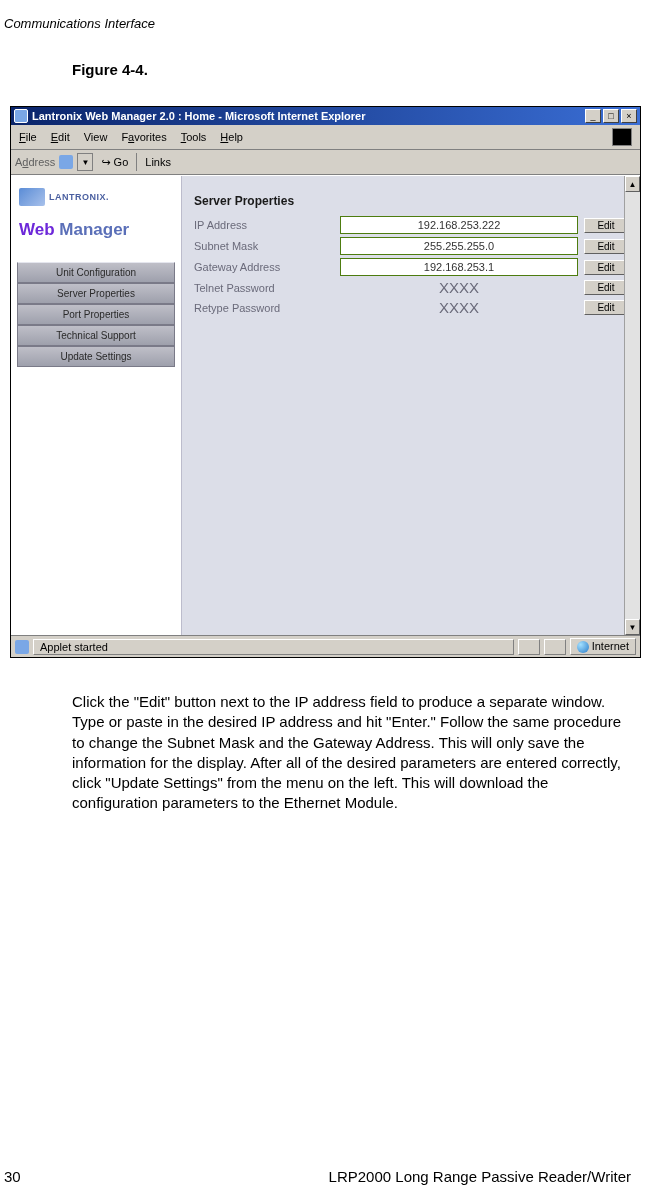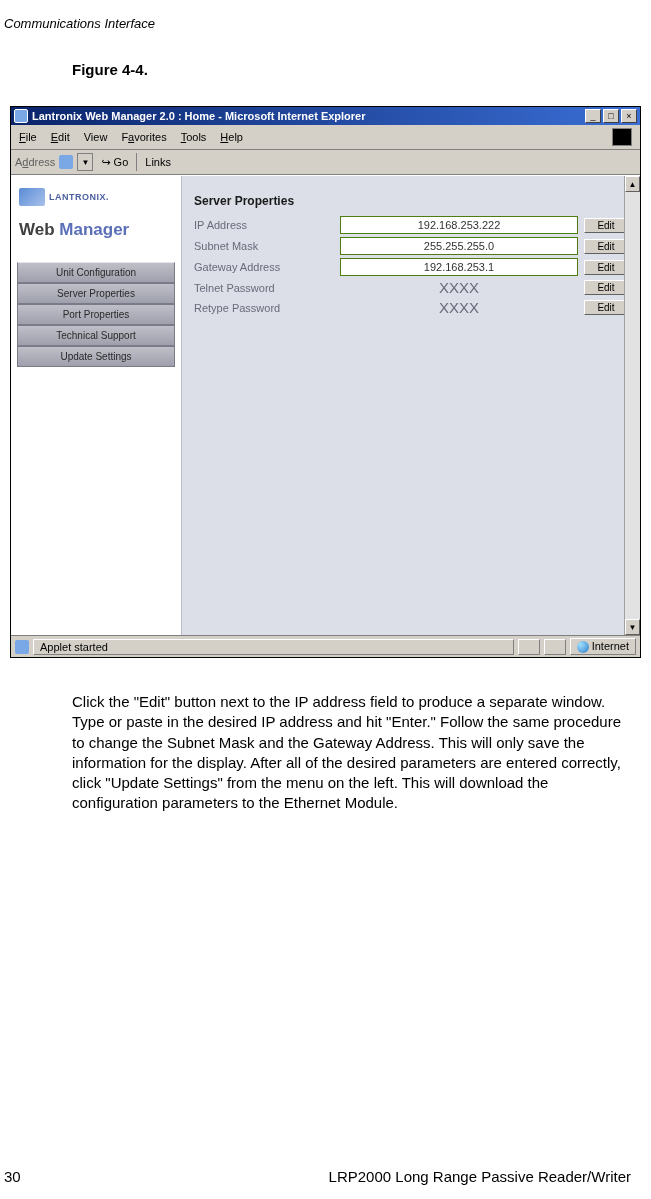--- a/index.html
+++ b/index.html
@@ -94,21 +94,21 @@
       background:#fff;
       padding:6px 6px;
       display:flex;
       flex-direction:column;
       gap:6px;
     }
     .logo-row{display:flex;align-items:center;gap:4px;padding:6px 2px;}
     .logo-mark{width:26px;height:18px;background:linear-gradient(135deg,#5a8cd6,#a8c1eb);border-radius:2px;}
     .brand{font-size:9px;font-weight:bold;color:#4a5fa0;letter-spacing:0.5px;}
     .prod{font-size:17px;font-weight:bold;padding:2px 2px 10px 2px;}
-    .prod .w1{color:#404040;}
+    .prod .w1{color:#6d28d9;}
     .prod .w2{color:#5a6fb8;}
     .navbtns{display:flex;flex-direction:column;gap:0;margin-top:6px;}
     .navbtn{
       background:linear-gradient(#bfbfc8,#9ea0ac);
       border:1px solid #7a7a88;
       border-top-color:#e5e6ee;
       padding:4px 6px;
       font-size:10px;
       color:#2a2a2a;
       text-align:center;

